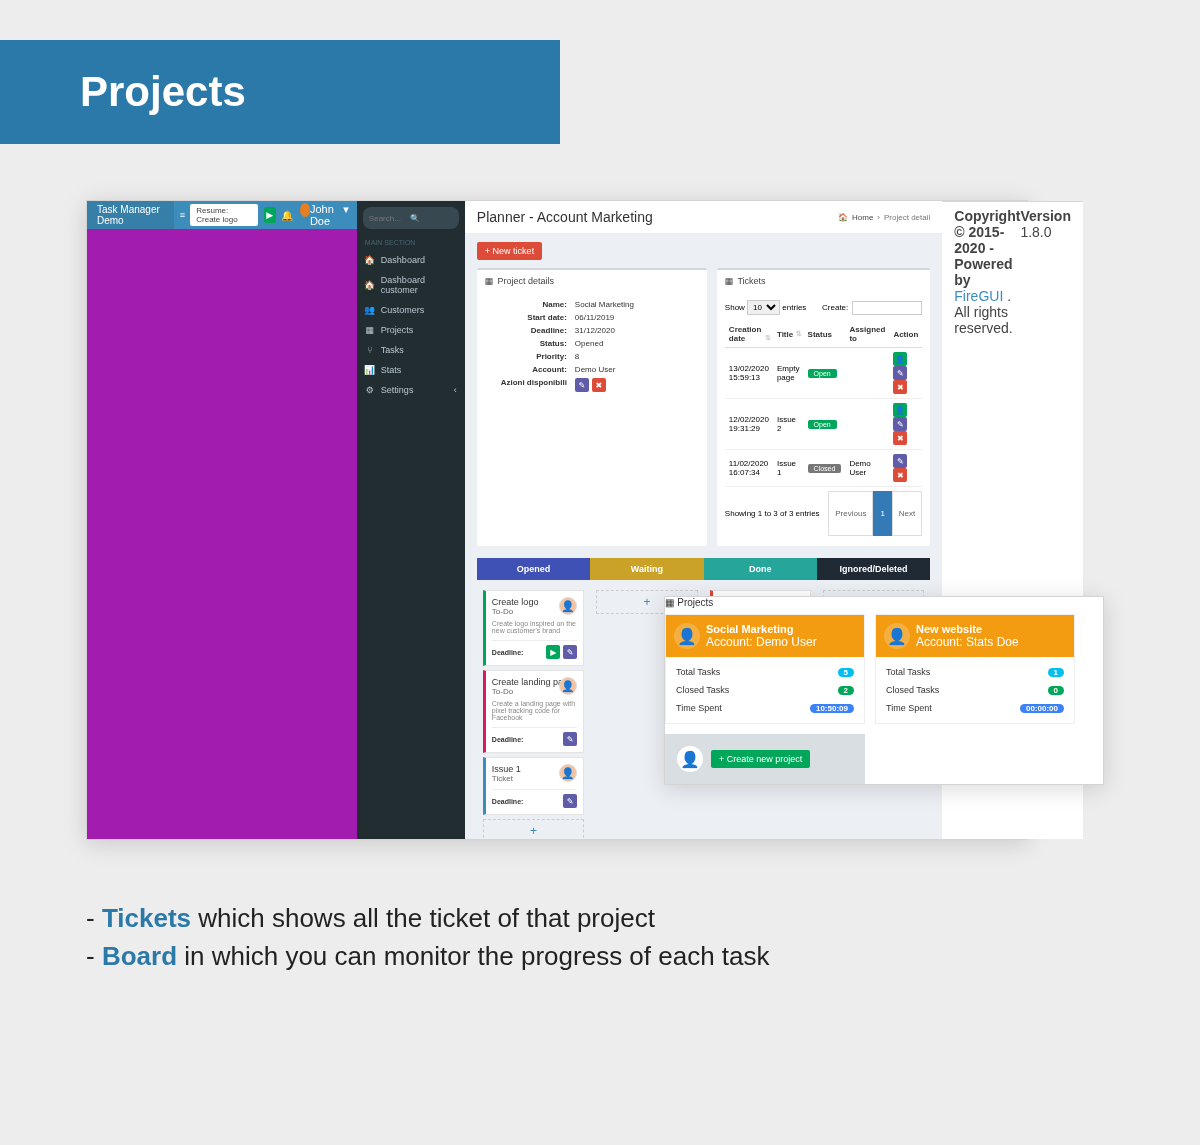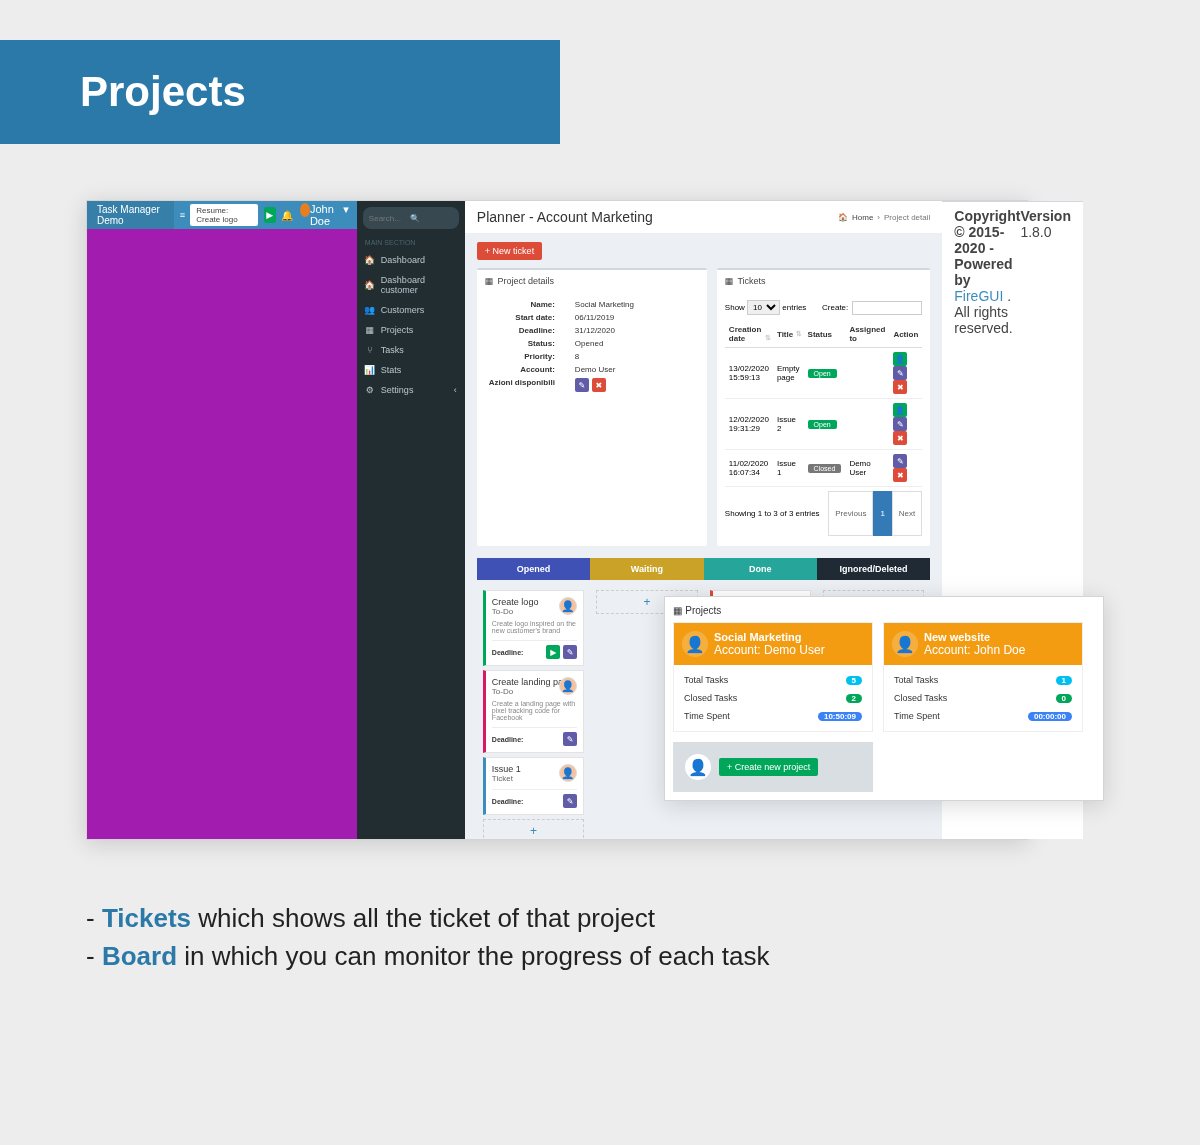--- a/index.html
+++ b/index.html
@@ -53,21 +53,21 @@
 .page-title { font-size:14px; font-weight:400; color:#333; }
 .breadcrumb { margin-left:auto; font-size:8px; color:#777; display:flex; gap:4px; align-items:center; }
 .breadcrumb a { color:#444; }
 .new-ticket-btn { background:#dd4b39; color:#fff; padding:4px 8px; border-radius:2px; font-size:9px; margin:8px 12px; display:inline-block; }
 .panels-row { display:flex; gap:10px; padding:0 12px; }
 .box { background:#fff; border-top:2px solid #d2d6de; border-radius:2px; }
 .box-header { padding:6px 8px; font-size:9px; color:#444; display:flex; align-items:center; gap:4px; }
 .box-body { padding:6px 8px; font-size:8px; }
 .details-box { width:230px; }
 .details-box .row { display:flex; padding:2px 0; }
-.details-box .lbl { width:90px; text-align:right; color:#333; font-weight:700; padding-right:20px; }
+.details-box .lbl { width:90px; text-align:right; color:#333; font-weight:700; padding-right:8px; }
 .details-box .val { color:#333; }
 .actions-line { display:flex; gap:3px; }
 .mini-btn { width:14px; height:14px; border-radius:2px; display:inline-flex; align-items:center; justify-content:center; color:#fff; font-size:8px; }
 .btn-red { background:#dd4b39; } .btn-green { background:#00a65a; } .btn-purple { background:#605ca8; }
 .tickets-box { flex:1; }
 .dt-top { display:flex; align-items:center; font-size:8px; padding:2px 0; }
 .dt-top select { font-size:8px; border:1px solid #ccc; padding:1px; }
 .dt-top .srch { margin-left:auto; display:flex; align-items:center; gap:4px; }
 .dt-top .srch input { border:1px solid #ccc; height:14px; width:70px; font-size:8px; }
 table.dt { width:100%; border-collapse:collapse; font-size:8px; margin-top:4px; }
@@ -95,21 +95,21 @@
 .card .av::before { content:'👤'; font-size:11px; }
 .card .ftr { border-top:1px solid #eee; margin-top:6px; padding-top:4px; display:flex; align-items:center; }
 .card .ftr .dl { font-size:7px; color:#333; font-weight:700; }
 .card .ftr .btns { margin-left:auto; display:flex; gap:3px; }
 .footer-bar { background:#fff; padding:6px 12px; font-size:14px; color:#444; display:flex; border-top:1px solid #d2d6de; }
 .footer-bar .ver { margin-left:auto; }
 
 .overlay-projects {
   position:absolute; left:664px; top:596px; width:440px;
   background:#fff; border:1px solid #d4d4d4; box-shadow:0 4px 22px rgba(0,0,0,0.15);
-  font-size:10px; padding:8px;
+  font-size:10px; 
 }
 .overlay-projects .hdr { font-size:10px; color:#333; margin-bottom:6px; }
 .proj-grid { display:flex; gap:10px; flex-wrap:wrap; }
 .proj-card { width:200px; border:1px solid #eee; }
 .proj-head { background:#f39c12; color:#fff; padding:8px; display:flex; gap:6px; align-items:center; }
 .proj-head .av { width:26px; height:26px; border-radius:50%; background:#fff3; display:flex;align-items:center;justify-content:center; }
 .proj-head .av::before { content:'👤'; font-size:16px; }
 .proj-head .info .nm { font-weight:700; font-size:11px; }
 .proj-head .info .acc { font-size:12px; }
 .proj-body { padding:6px 10px; }
@@ -409,21 +409,21 @@
             <span>Time Spent</span>
             <span class="v"><span class="pill pill-red">10:50:09</span></span>
           </div>
         </div>
       </div>
       <div class="proj-card">
         <div class="proj-head">
           <div class="av"></div>
           <div class="info">
             <div class="nm">New website</div>
-            <div class="acc">Account: John Doe</div>
+            <div class="acc">Account: Stats Doe</div>
           </div>
         </div>
         <div class="proj-body">
           <div class="rw">
             <span>Total Tasks</span>
             <span class="v"><span class="pill pill-blue">1</span></span>
           </div>
           <div class="rw">
             <span>Closed Tasks</span>
             <span class="v"><span class="pill pill-green">0</span></span>

